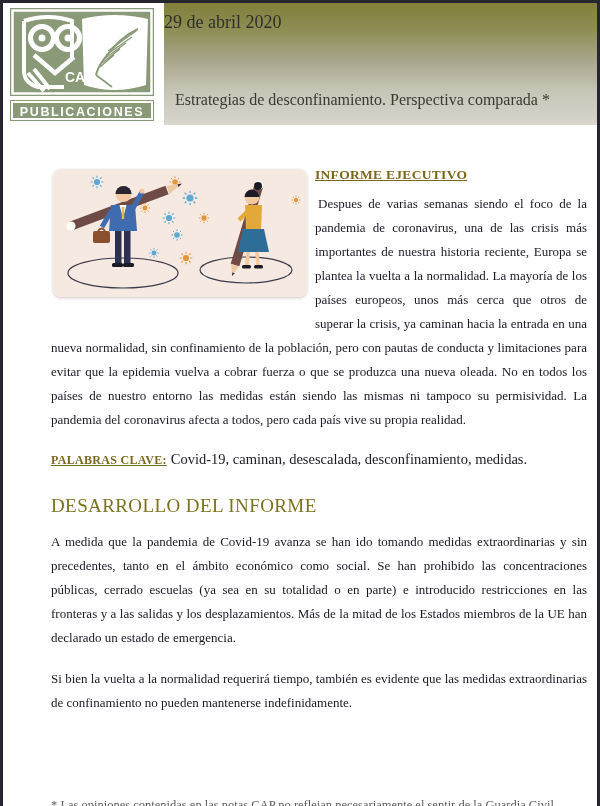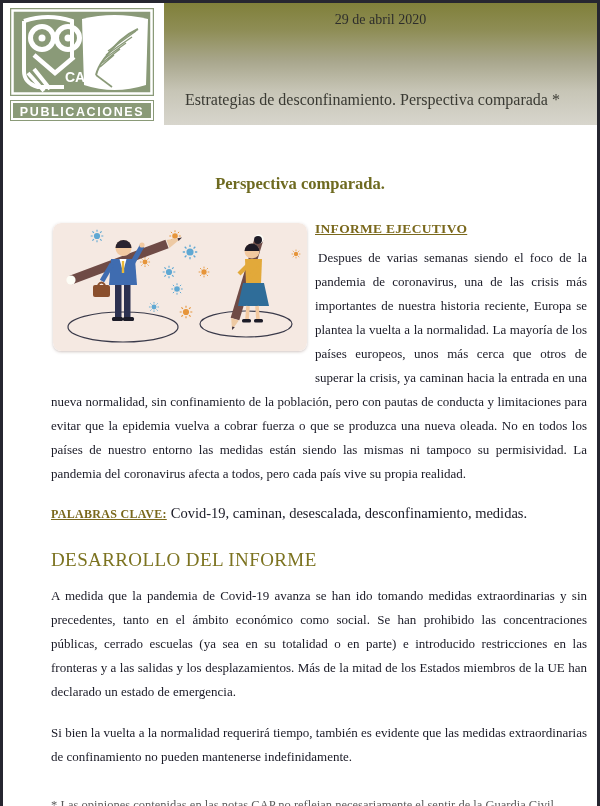--- a/index.html
+++ b/index.html
@@ -25,25 +25,25 @@
     flex:1;margin-left:4px;
     background:linear-gradient(180deg,#80803a 0%,#8e8d55 22%,#a9a78d 48%,#c7c5b6 72%,#d8d6cd 100%);
     display:flex;flex-direction:column;
   }
   .header-title{
     margin-top:6px;text-align:center;
     font-variant:small-caps;font-weight:600;
     font-size:22.5px;letter-spacing:.6px;color:#28282e;
   }
   .header-date{
-    margin-top:9px;text-align:center;
-    font-size:14px;color:#2e2e2c;
+    margin-top:9px;text-align:left;
+    font-size:18px;color:#2e2e2c;
   }
   .header-subtitle{
-    margin-top:auto;margin-bottom:16px;padding-left:21px;
+    margin-top:auto;margin-bottom:16px;padding-left:11px;
     font-size:16px;color:#3a3a33;
   }
   
   .doc-title{
     margin-top:42px;text-align:center;
     font-weight:bold;font-size:16.5px;line-height:34px;
     color:#6e6a20;
   }
   
   .content{padding:0 10px 0 48px;margin-top:20px;}
@@ -117,21 +117,20 @@
         <text x="74" y="108.5" font-size="12.5" font-weight="bold" letter-spacing="1.6" text-anchor="middle" fill="#ffffff">PUBLICACIONES</text>
       </svg>
     </div>
     <div class="header-right">
       <div class="header-date">29 de abril 2020</div>
       <div class="header-subtitle">Estrategias de desconfinamiento. Perspectiva comparada *</div>
     </div>
   </div>
 
   <div class="doc-title">
-    <div>Perspectiva comparada.</div>
   </div>
 
   <div class="content clearfix">
 
     <div class="float-illustration">
       <svg width="254" height="128" viewBox="0 0 254 128">
         <rect x="0" y="0" width="254" height="128" rx="8" fill="#f5e9e2"></rect>
         <defs>
           <g id="virus">
             <circle r="3.1" fill="currentColor"></circle>

